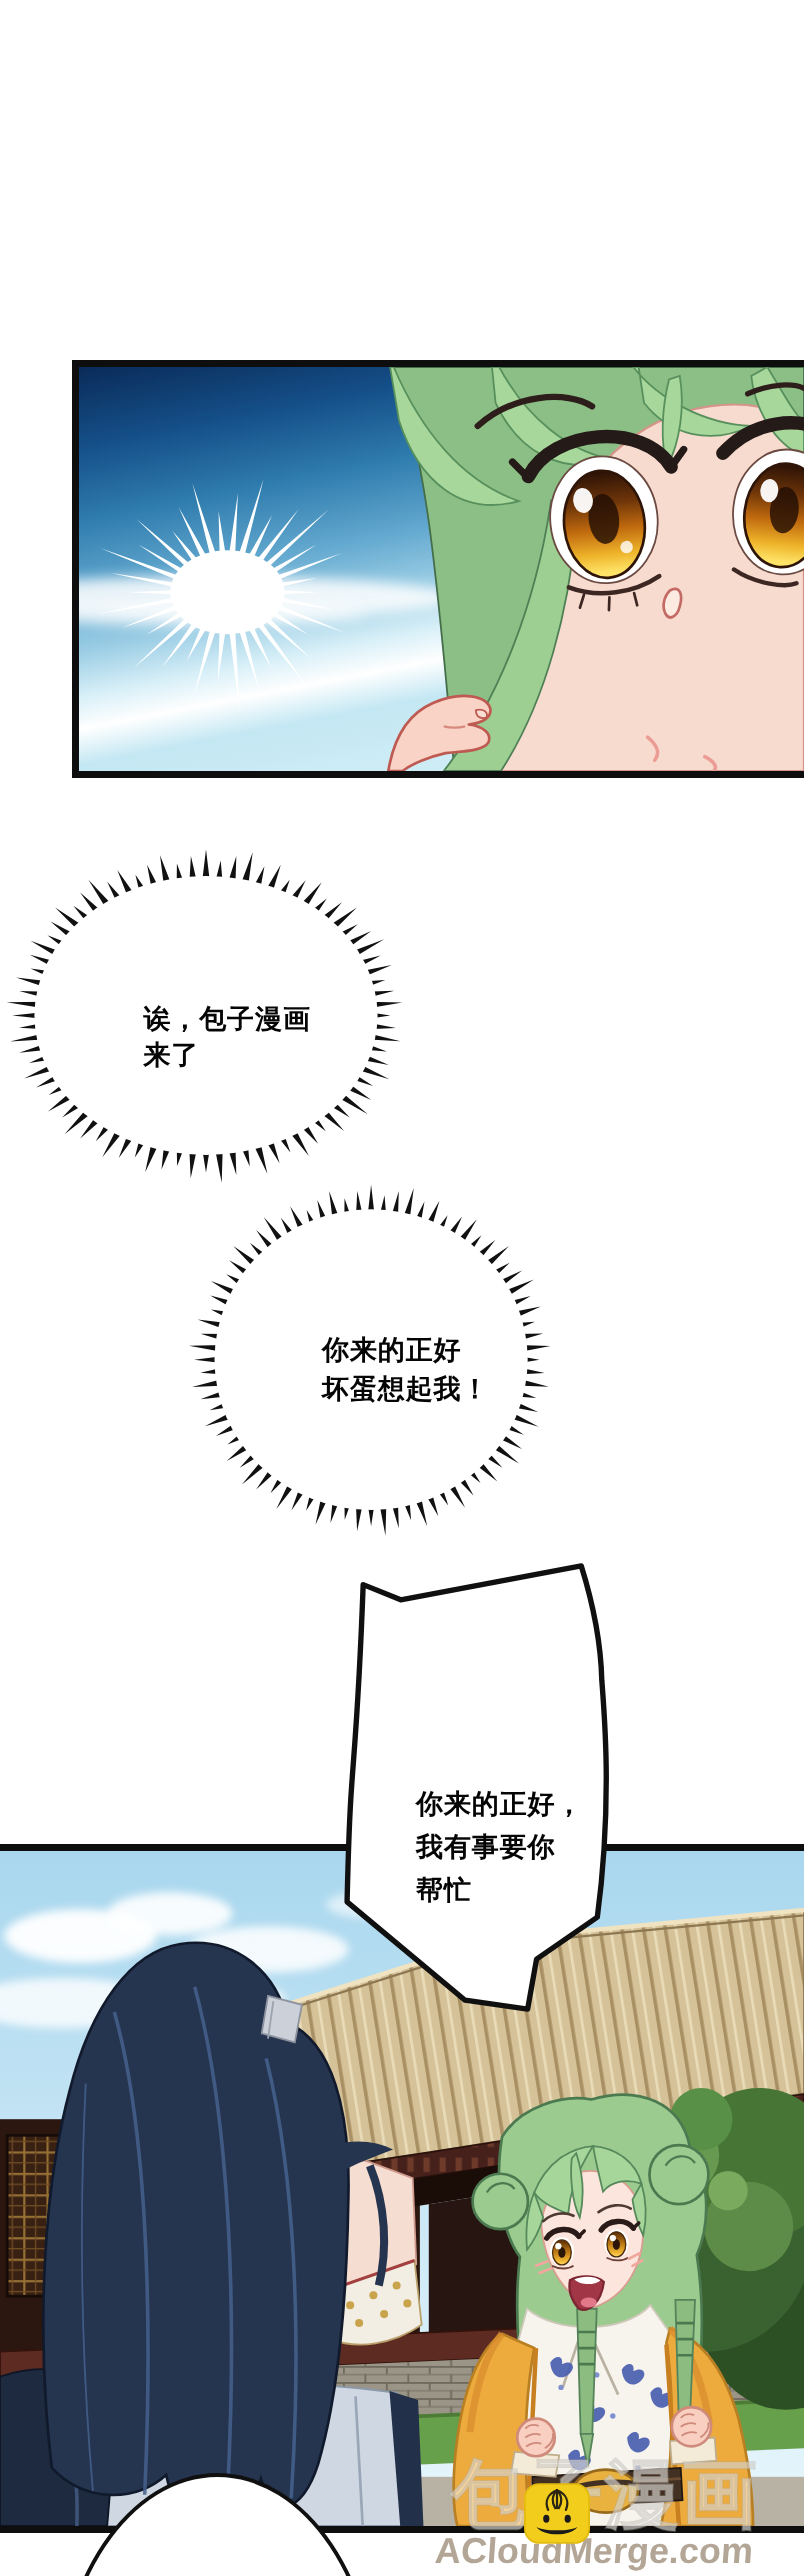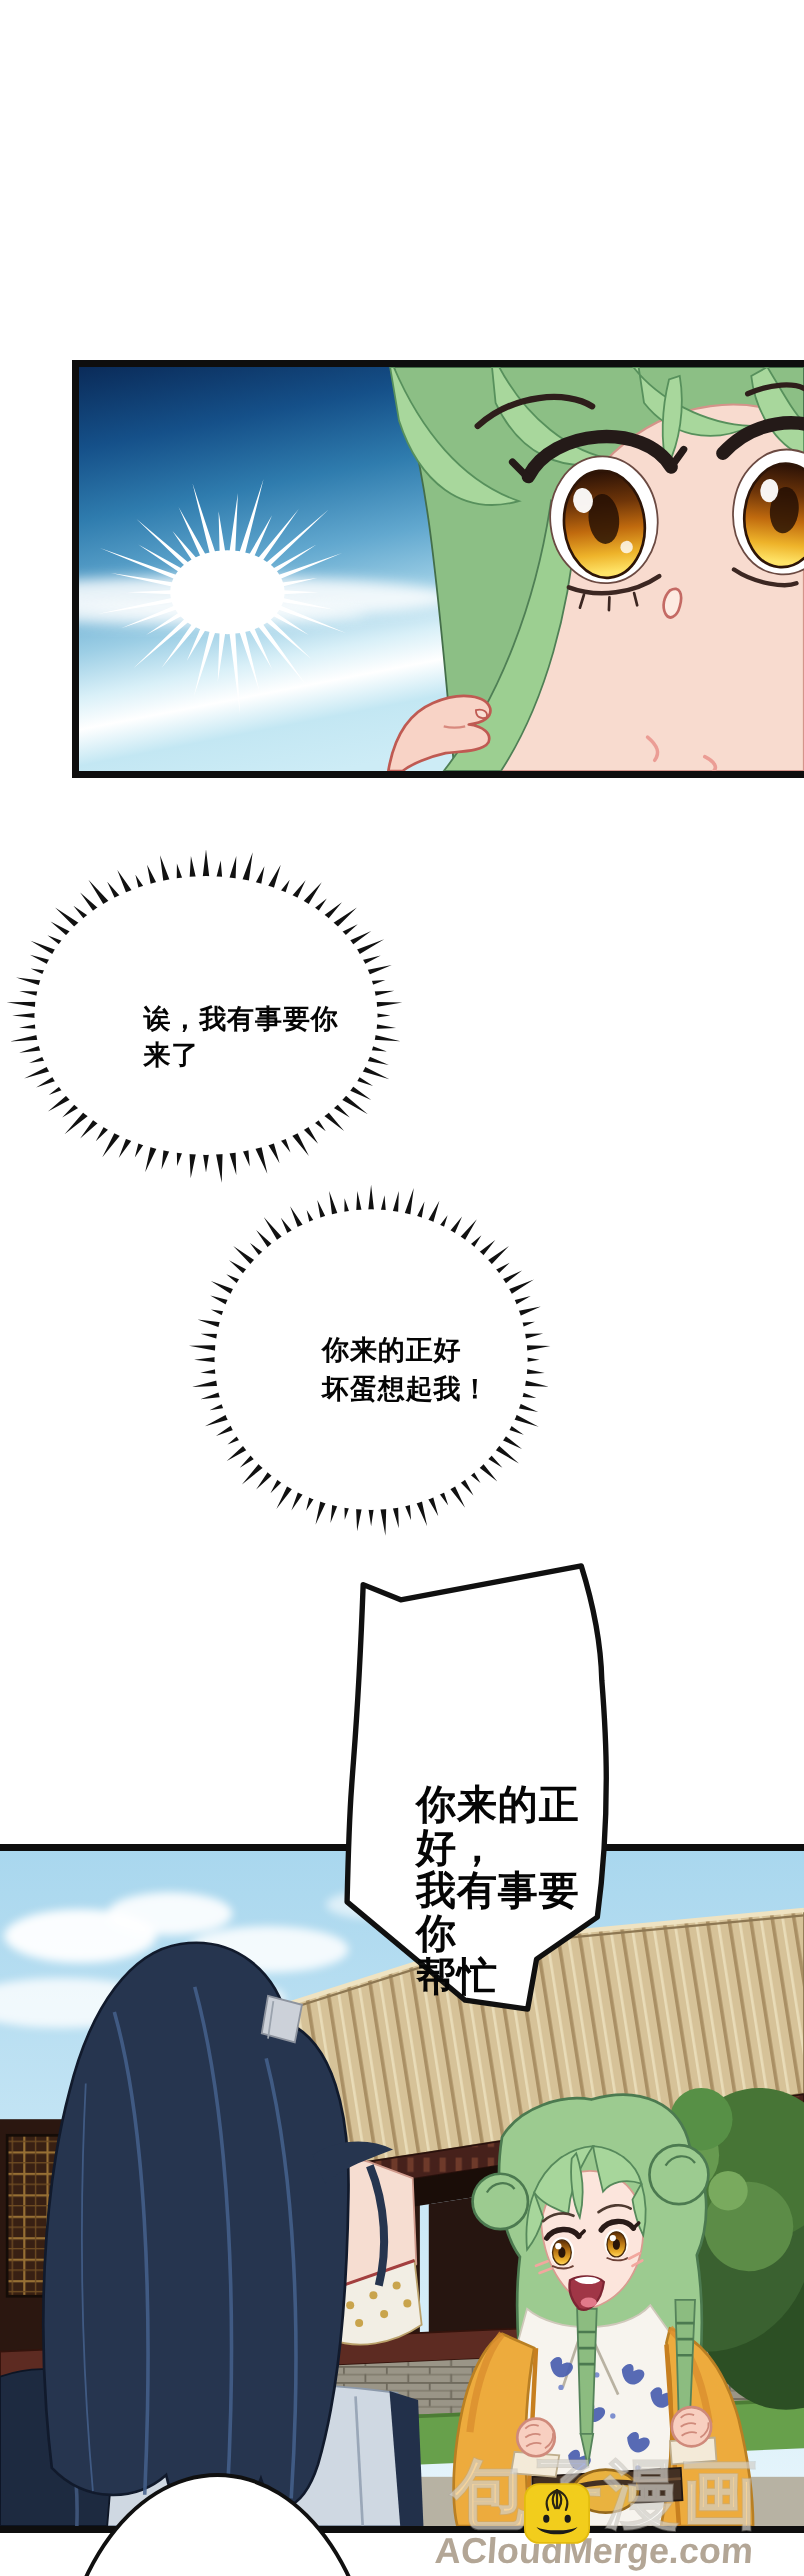--- a/index.html
+++ b/index.html
@@ -18,21 +18,21 @@
   .burst svg{display:block;width:100%;height:100%;overflow:visible;}
   #burst1{left:13.4px;top:849px;width:386px;height:333px;}
   #burst2{left:193px;top:1187px;width:358px;height:349px;}
   .bubble-text{position:absolute;color:#050505;font-weight:700;white-space:pre-line;
                letter-spacing:0.9px;line-height:1.38;}
   #text1{left:130px;top:152px;font-size:27px;line-height:36px;}
   #text2{left:129px;top:144px;font-size:27px;line-height:39px;}
   
   #bubble3{left:331px;top:1555px;width:286px;height:465px;z-index:5;}
   #bubble3 svg{display:block;width:100%;height:100%;overflow:visible;}
-  #text3{left:85px;top:228px;font-size:40px;line-height:43px;}
+  #text3{left:85px;top:228px;font-size:27px;line-height:43px;}
   
   #bubble4{left:55px;top:2473px;width:325px;height:483px;border-radius:50%;
            background:#ffffff;border:4.5px solid #101010;box-sizing:border-box;z-index:6;}
   
   #wm-tiled{left:451px;top:2445px;font-size:75px;font-weight:700;z-index:7;
             color:rgba(255,255,255,0.5);-webkit-text-stroke:1.8px rgba(175,170,160,0.40);
             letter-spacing:1.8px;white-space:nowrap;}
   #wm-site{left:435px;top:2530px;font-size:36px;font-weight:800;z-index:8;
            color:#b3a696;transform:skewX(-4deg);letter-spacing:0px;white-space:nowrap;
            text-shadow:1.8px 0 0 #fff,-1.8px 0 0 #fff,0 1.8px 0 #fff,0 -1.8px 0 #fff,
@@ -128,21 +128,21 @@
         <path d="M408,402 C416,404 424,404 432,402" stroke="#d8897e" stroke-width="2.5" fill="none"></path>
       </g>
     </svg>
   </div>
 
   <div id="burst1" class="abs burst">
     <svg viewBox="0 0 432 372">
       <path class="spikes" fill="#111111" d="M396.4193846778616,182.19978953808425L422.4,186L396.4193846778616,189.80021046191575ZM396.23017940549295,193.71288200973157L428.72403324894526,199.91721705310647L395.49624444815777,201.28987337236717ZM394.9297951444731,205.17842199899536L433.65059432751036,214.84082682741712L393.46645018287285,212.6852691290791ZM392.5262491961928,216.5257206391629L418.39437906750186,226.18655827250387L390.3425162386274,223.9161413278578ZM389.0343602206834,227.6848180607578L420.5981945600774,241.3533714287633L386.1437027070011,234.9132479069538ZM384.47565687464987,238.58691471739954L421.20204307559777,257.2208657034374L380.89589666966367,245.608788047398ZM378.8782450801432,249.16479555788484L403.0141693678276,264.9448207183459L374.6314525959079,255.93682018759654ZM372.27663474220475,259.35324442932983L400.91439782573843,280.5057403962593L367.3889928665875,265.83366857498584ZM364.71152698382616,269.089446156439L397.1021315408064,296.41813139428785L359.21316965429594,275.23831584822165ZM356.2295632099914,278.3133738179491L376.9295534469884,300.0666935794468L350.15438962787414,284.0927792295019ZM346.8830375479054,286.96815883255977L370.58639885431,315.1305547315942L340.26850317853507,292.3424680076731ZM336.72957443631003,295.00044157264773L350.04607717534986,315.5731765382453L329.6164600836297,299.93652010811803ZM325.83177335165743,302.36070034411546L341.42268583462663,329.50490540221796L318.2639337310019,306.82811567435874ZM314.2568228615211,309.0035567041023L331.1396837155873,343.195841210009L306.28091622071366,312.97476572804135ZM302.0760863847342,314.88805523417517L310.49605892760604,339.38272310937214L293.74128684047366,318.3385741276163ZM289.36466221218217,319.9779160441018L298.32564312261354,351.4920209872945L280.72235657526096,322.88647121065304ZM276.20092050086623,324.2417584494384L284.63548369607923,363.0002636508581L267.3043914593943,326.59041767930523ZM262.66602009582493,327.65329444388476L264.998059642774,355.0862894306069L253.57011770973898,329.4275774719066ZM248.84340815886657,330.1914907735842L249.92636907272498,364.64588385891693L239.6042116910713,331.38045855488434ZM234.81830568906724,331.8406986141282L233.5634252109314,373.2754525841941L225.49277785813118,332.437020766963ZM220.67718210697325,332.59075005076255L216,361.6363636363636L211.32281789302678,332.59075005076255ZM206.50722214186882,332.437020766963L198.84741514487988,368.05523090937345L197.18169431093273,331.8406986141282ZM192.39578830892873,331.38045855488434L183.71192641569633,354.30209323741144L183.1565918411335,330.1914907735842ZM178.429882290261,329.4275774719066L166.18700381431086,358.4807444254497L169.33397990417507,327.65329444388476ZM164.69560854060578,326.5904176793053L147.90389142137525,361.3402377315065L155.7990794991338,324.2417584494384ZM151.27764342473904,322.88647121065304L136.3461830233537,345.0416620693975L142.63533778781786,319.9779160441018ZM138.2587131595263,318.3385741276163L118.3342619469397,345.6035686600691L129.9239136152658,314.88805523417517ZM125.71908377928631,312.97476572804135L99.9483187896358,344.684085860518L117.74317713847901,309.0035567041024ZM113.7360662689981,306.82811567435874L92.62921904610349,326.6807006218545L106.16822664834262,302.36070034411546ZM102.38353991637035,299.93652010811803L75.15243053668311,323.5367008325293L95.27042556369003,295.0004415726478ZM91.7314968214649,292.3424680076731L57.71093290965868,318.8332229676256L85.11696245209464,286.96815883255977ZM81.8456103721258,284.0927792295019L55.070446553011635,300.0666935794468L75.77043679000857,278.3133738179491ZM72.78683034570406,275.23831584822165L39.13417562973879,293.34027407319275L67.2884730161739,269.08944615643907ZM64.61100713341253,265.83366857498584L40.01507007731536,275.0337554275977L59.72336525779531,259.3532444293299ZM57.36854740409211,255.93682018759654L25.875407856823927,266.52966028107306L53.12175491985684,249.1647955578849ZM51.10410333033627,245.60878804739798L12.410546653876452,256.55290916694565L47.52434312535013,238.5869147173996ZM45.856297292998875,234.91324790695379L18.04190911732877,239.1958709589455L42.96563977931655,227.6848180607578ZM41.65748376137259,223.91614132785776L6.816710942812563,227.8164313583342L39.473750803807235,216.52572063916296ZM38.53354981712715,212.68526912907907L-3.374559431094582,215.11387607548735L37.07020485552695,205.17842199899545ZM36.50375555184223,201.2898733723672L6.756114534268562,199.64332348256565L35.76982059450705,193.71288200973163ZM35.580615322138385,189.80021046191573L-0.8727272727272748,186.00000000000003L35.580615322138385,182.1997895380843ZM35.76982059450705,178.2871179902684L-7.164476598586759,171.26110223527112L36.50375555184223,170.71012662763283ZM37.070204855526924,166.82157800100467L6.969231190410852,158.52441941293404L38.53354981712715,159.31473087092095ZM39.47375080380721,155.47427936083707L3.422255947969745,143.36863209875068L41.65748376137259,148.08385867214218ZM42.96563977931655,144.31518193924222L19.70193503668031,133.3435041585089L45.856297292998846,137.08675209304624ZM47.5243431253501,133.41308528260043L18.86090557177343,118.11891697902155L51.10410333033627,126.39121195260205ZM53.12175491985681,122.83520444211513L19.654562306126877,102.30066059347274L57.36854740409211,116.06317981240346ZM59.72336525779525,112.64675557067018L38.52682542680637,96.0542470776254L64.6110071334125,106.16633142501422ZM67.28847301617384,102.91055384356096L41.958380410102194,80.71163080753738L72.78683034570409,96.76168415177835ZM75.77043679000855,93.68662618205092L47.10692225872771,65.13181413258613L81.8456103721258,87.90722077049813ZM85.11696245209461,85.03184116744023L67.584714872409,63.04055899512474L91.73149682146487,79.6575319923269ZM95.27042556368997,76.99955842735224L75.15243053668297,48.463299167470836L102.3835399163703,72.06347989188197ZM106.1682266483426,69.63929965588453L84.42159952318309,34.02248025669172L113.73606626899807,65.1718843256413ZM117.74317713847893,62.996443295897706L105.42030375829727,36.24538204253585L125.71908377928634,59.02523427195865ZM129.92391361526583,57.1119447658248L116.74942238421251,23.28600856458243L138.25871315952628,53.66142587238369ZM142.63533778781795,52.02208395589821L137.01413955984535,28.570927660076762L151.27764342473887,49.113528789347015ZM155.7990794991338,47.758241550561564L150.061391891193,17.299865945899683L164.6956085406057,45.40958232069474ZM169.33397990417495,44.34670555611527L164.55713072848053,6.730345584864693L178.42988229026105,42.57242252809337ZM183.15659184113343,41.808509226415794L183.4388771676261,15.973941659004282L192.39578830892867,40.61954144511566ZM197.18169431093264,40.1593013858718L199.12130871542075,7.424916873840431L206.50722214186882,39.562979233037ZM211.32281789302678,39.40924994923745L215.99999999999997,-0.10909090909092356L220.67718210697316,39.40924994923745ZM225.4927778581311,39.562979233037L232.46785092876792,12.645138548661151L234.81830568906727,40.1593013858718ZM239.60421169107124,40.61954144511566L249.92636907272492,7.354116141083068L248.8434081588665,41.808509226415794ZM253.5701177097389,42.57242252809337L268.2578058144345,3.3358905900219042L262.666020095825,44.34670555611524ZM267.30439145939425,45.40958232069471L281.39923299135245,18.959891865251194L276.2009205008662,47.758241550561564ZM280.7223565752611,49.11352878934699L299.66155619559714,17.28279955375703L289.364662212182,52.02208395589821ZM293.74128684047366,53.66142587238366L309.70363914624244,34.1724882783021L302.07608638473414,57.1119447658248ZM306.2809162207136,59.025234271958595L327.4916937364796,34.75713739202686L314.256822861521,62.99644329589768ZM318.2639337310019,65.17188432564124L345.52649559608676,36.846685037055124L325.8317733516574,69.6392996558845ZM329.61646008362965,72.06347989188194L351.17965922334446,55.09956941270741L336.72957443631003,76.99955842735224ZM340.26850317853507,79.65753199232687L368.1179533636223,59.33789075909331L346.88303754790536,85.03184116744022ZM350.1543896278741,87.90722077049806L384.89307774127224,65.13181413258607L356.2295632099914,93.68662618205087ZM359.21316965429594,96.76168415177835L385.80531241935256,83.78948812863246L364.7115269838261,102.91055384356092ZM367.38899286658744,106.1663314250141L400.9143978257383,91.49425960374063L372.27663474220475,112.64675557067015ZM374.6314525959079,116.06317981240348L415.45586046922153,100.71582103074547L378.87824508014313,122.83520444211507ZM380.8958966696637,126.39121195260205L411.52650469875226,118.78687351551322L384.4756568746498,133.41308528260032ZM386.1437027070011,137.0867520930462L423.91824639878047,129.56787833632774L389.0343602206834,144.3151819392421ZM390.34251623862735,148.08385867214216L416.69715157008045,146.22090999895374L392.5262491961928,155.4742793608371ZM393.46645018287285,159.31473087092093L426.75473391317337,158.25137016486374L394.929795144473,166.82157800100455ZM395.49624444815777,170.71012662763277L435.68432881537296,171.5349958058119L396.23017940549295,178.28711799026843Z"></path>
       <ellipse cx="216" cy="186" rx="192" ry="156" fill="#ffffff"></ellipse>
     </svg>
-    <div id="text1" class="bubble-text">诶，我有事要你
+    <div id="text1" class="bubble-text">诶，包子漫画
 来了</div>
   </div>
 
   <div id="burst2" class="abs burst">
     <svg viewBox="0 0 400 390">
       <path class="spikes" fill="#111111" d="M363.4447516595093,188.90746565639841L387.2,193L363.4447516595093,197.09253434360159ZM363.2722989372983,201.30618062586478L393.0001131444667,207.7189263585437L362.6033478043105,209.46601747793386ZM362.0870528660562,213.6536852296873L397.5253564596227,223.3482862178048L360.7532749062643,221.73798213900827ZM359.89632088194656,225.87385299602158L383.55581089147904,235.6738125128595L357.9059392799989,233.83276758384687ZM356.71360957614377,237.89134252696994L385.5972884971091,251.46601533574005L354.0788956964854,245.67580543825795ZM352.558541422207,249.63206200335333L386.17799328678666,267.85287937061156L349.2957391520372,257.1940794356594ZM347.45673379700554,261.02362598541447L369.53864872965363,276.7158481519724L343.58595939731185,268.3165755866424ZM341.43964104107204,271.99580169312446L367.65222450923943,292.69272614780306L336.9847591231917,278.9747200038309ZM334.5443605321332,282.48094201462663L364.20127025136424,308.9112517520757L329.5328369244885,289.10280168270026ZM326.8134039674401,292.41440257317595L345.75835136080593,313.79733698941413L321.2761363795728,298.6383776317713ZM318.29443526501797,301.7349402812182L339.9970921685976,329.0473447002918L312.2655627929356,307.5226578544172ZM309.0399766997618,310.3850909243899L321.2261226957405,330.7855609667256L302.55666934705835,315.7008678087425ZM299.10708508614607,318.31152344750893L313.3830100961153,344.7715881447401L292.2093145985694,323.12258611084786ZM288.55700000399054,325.46536875826405L304.02221150790575,358.41219188469387L281.28729343033797,329.74205539942915ZM277.45476623608585,331.8025210214194L285.167396850566,355.8759926216336L269.8579437348067,335.5184644451253ZM265.8688327454785,337.2839095859557L274.0824894300306,367.79800755113547L257.99173125349307,340.41619976531865ZM253.87063066485203,341.87573986862594L261.6068430603643,379.026654587332L245.76181513226044,344.405065193098ZM241.53413289984044,345.549701708799L243.6814426420203,372.30501332133156L233.24359687085584,347.46046804666867ZM228.93539806146694,348.28314391001373L229.94273718495768,381.45093538555227L220.514255447591,349.56357075141386ZM216.1521015395144,350.0592138921381L215.02134734762595,389.5920982121728L207.65227148527583,350.70140697980634ZM203.26305660791832,350.8669615931289L199,379L194.73694339208168,350.8669615931289ZM190.3477285147242,350.70140697980634L183.35525631186772,384.8068950102538L181.84789846048557,350.0592138921381ZM177.485744552409,349.56357075141386L169.55903367942852,371.96912731583893L169.06460193853312,348.2831439100138ZM164.75640312914413,347.46046804666867L153.57153219364085,375.41659706660414L156.46586710015958,345.549701708799ZM152.23818486773962,344.405065193098L136.8875841306356,377.5049641612598L144.12936933514797,341.87573986862594ZM140.00826874650693,340.41619976531865L126.36668453710597,361.88517854306326L132.13116725452147,337.2839095859557ZM128.14205626519325,335.51846444512523L109.92706395110095,361.5784343764392L120.54523376391414,331.8025210214194ZM116.712706569662,329.74205539942915L93.14179078854878,359.7764161476605L109.44299999600952,325.46536875826405ZM105.79068540143058,323.12258611084786L86.49790271122066,342.1827337627403L98.89291491385397,318.311523447509ZM95.44333065294171,315.7008678087425L70.53917604028968,338.0854582364859L88.96002330023829,310.38509092438994ZM85.73443720706437,307.5226578544172L54.60879528170702,332.44145724998714L79.70556473498209,301.7349402812182ZM76.72386362042717,298.6383776317713L52.24164863919404,313.7973369894142L71.18659603255989,292.41440257317595ZM68.46716307551148,289.10280168270026L37.682011321635486,306.08988254107186L63.45563946786683,282.4809420146267ZM61.01524087680829,278.9747200038309L38.533121068559865,287.67673992652993L56.56035895892802,271.99580169312446ZM54.41404060268815,268.31657558664244L25.61013039294363,278.168617751139L50.543266202994516,261.0236259854145ZM48.704260847962786,257.1940794356594L13.300213965231364,267.24058587882746L45.4414585777931,249.6320620033534ZM43.921104303514596,245.67580543825792L18.489473207179856,249.4883065717404L41.28639042385626,237.89134252696994ZM40.094060720001096,233.83276758384682L8.221021617975879,237.16786284153733L38.10367911805346,225.87385299602164ZM37.24672509373565,221.73798213900824L-1.1056578045748893,223.59858136186918L35.912947133943845,213.6536852296874ZM35.39665219568951,209.46601747793392L8.190022323479297,207.46785725221463L34.727701062701755,201.30618062586484ZM34.55524834049072,197.09253434360156L1.1999999999999886,193.00000000000003L34.55524834049072,188.90746565639847ZM34.727701062701755,184.69381937413522L-4.5705195483047305,177.5278663224691L35.39665219568951,176.5339825220661ZM35.91294713394382,172.34631477031272L8.37615026513842,163.90318950251708L37.24672509373565,164.26201786099182ZM38.103679118053435,160.1261470039784L5.109437872703268,148.08511199412382L40.094060720001096,152.16723241615313ZM41.28639042385623,148.1086574730301L20.011163633252124,137.0061206192595L43.92110430351457,140.3241945617421ZM45.44145857779307,136.36793799664662L19.213042973303573,121.20858808830918L48.70426084796276,128.80592056434068ZM50.54326620299449,124.97637401458553L19.907688638138012,104.92584305052803L54.41404060268812,117.68342441335759ZM56.560358958927964,114.00419830687558L37.16889680559328,97.48726236992458L61.015240876808264,107.02527999616916ZM63.455639467866774,103.51905798537335L40.27086570363531,81.79103026626412L68.46716307551151,96.89719831729975ZM71.18659603255989,93.58559742682408L44.941751369433774,65.96796174661604L76.72386362042717,87.36162236822877ZM79.70556473498206,84.2650597187818L63.65976208089478,62.60950954920065L85.73443720706433,78.47734214558281ZM88.96002330023826,75.6149090756101L70.53917604028959,47.914541763514165L95.44333065294168,70.29913219125751ZM98.89291491385393,67.68847655249103L78.97425148187698,33.46184870926038L105.79068540143054,62.877413889152166ZM109.44299999600943,60.53463124173598L98.15777700982177,34.4089294301389L116.71270656966203,56.25794460057082ZM120.54523376391417,54.19747897858056L108.47429435193435,21.570344746158042L128.14205626519322,50.48153555487474ZM132.13116725452156,48.71609041404423L126.97897802889,25.593028708954904L140.0082687465068,45.58380023468138ZM144.12936933514797,44.12426013137403L138.86529289463522,14.58179754302921L152.23818486773956,41.59493480690202ZM156.46586710015947,40.45029829120105L152.07748186496306,4.360235442850723L164.7564031291442,38.539531953331306ZM169.0646019385331,37.716856089986265L169.30873853536414,12.450571339208835L177.48574455240896,36.43642924858611ZM181.84789846048548,35.94078610786195L183.6063254181969,4.38324045769221L190.3477285147242,35.298593020193664ZM194.73694339208168,35.133038406871094L198.99999999999997,-2.5999999999999943L203.26305660791826,35.133038406871094ZM207.65227148527575,35.298593020193664L214.01707092230941,9.168443659611171L216.15210153951446,35.940786107861925ZM220.51425544759098,36.43642924858611L229.94273718495762,4.549064614447701L228.93539806146686,37.71685608998624ZM233.24359687085575,38.539531953331306L246.66954329937576,1.2486516975781399L241.53413289984047,40.45029829120105ZM245.76181513226038,41.59493480690202L258.64027991436484,16.103487969101423L253.87063066485197,44.124260131374ZM257.9917312534931,45.58380023468135L275.30707641359896,15.245577944828455L265.86883274547836,48.7160904140442ZM269.8579437348067,50.48153555487471L284.4410120509827,31.54961781706774L277.4547662360858,54.197478978580534ZM281.2872934303379,56.257944600570795L300.6782206937237,33.04470516717234L288.55700000399054,60.53463124173595ZM292.20931459856945,62.87741388915214L317.14483571078705,36.050703091260175L299.107085086146,67.688476552491ZM302.55666934705823,70.29913219125748L322.2652395730689,53.99778948831437L309.0399766997617,75.6149090756101ZM312.2655627929356,78.47734214558278L337.7343504688006,59.215396999505174L318.2944352650179,84.26505971878177ZM321.27613637957273,87.36162236822868L353.05824863056614,65.96796174661597L326.8134039674401,93.58559742682402ZM329.5328369244885,96.89719831729975L353.84585272336494,84.61239947726791L334.54436053213317,103.5190579853733ZM336.9847591231917,107.02527999616905L367.6522245092394,93.30727385219684L341.43964104107204,114.00419830687554ZM343.58595939731185,117.6834244133576L380.9435322392647,103.47307345136134L347.4567337970055,124.97637401458547ZM349.29573915203724,128.80592056434068L377.3087497746783,121.82088158009319L352.5585414222069,136.3679379966465ZM354.0788956964854,140.32419456174205L388.6406693492536,133.54513028226006L356.7136095761437,148.10865747302995ZM357.9059392799989,152.16723241615307L382.00001901884275,150.69970006930998L359.89632088194656,160.1261470039784ZM360.7532749062643,164.26201786099176L391.20415107981376,163.65289435845264L362.0870528660562,172.3463147703126ZM362.6033478043105,176.53398252206605L399.3803840803587,177.77893542879812L363.2722989372983,184.69381937413522Z"></path>
       <ellipse cx="199" cy="193" rx="175" ry="168" fill="#ffffff"></ellipse>
     </svg>
     <div id="text2" class="bubble-text">你来的正好
 坏蛋想起我！</div>

